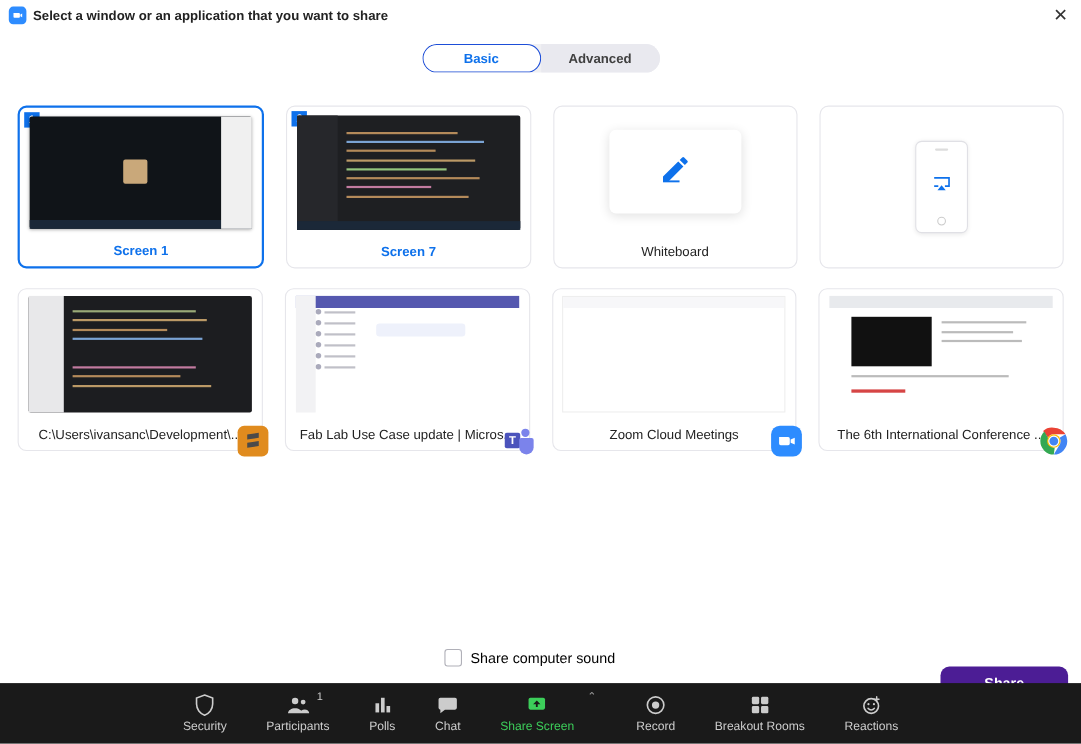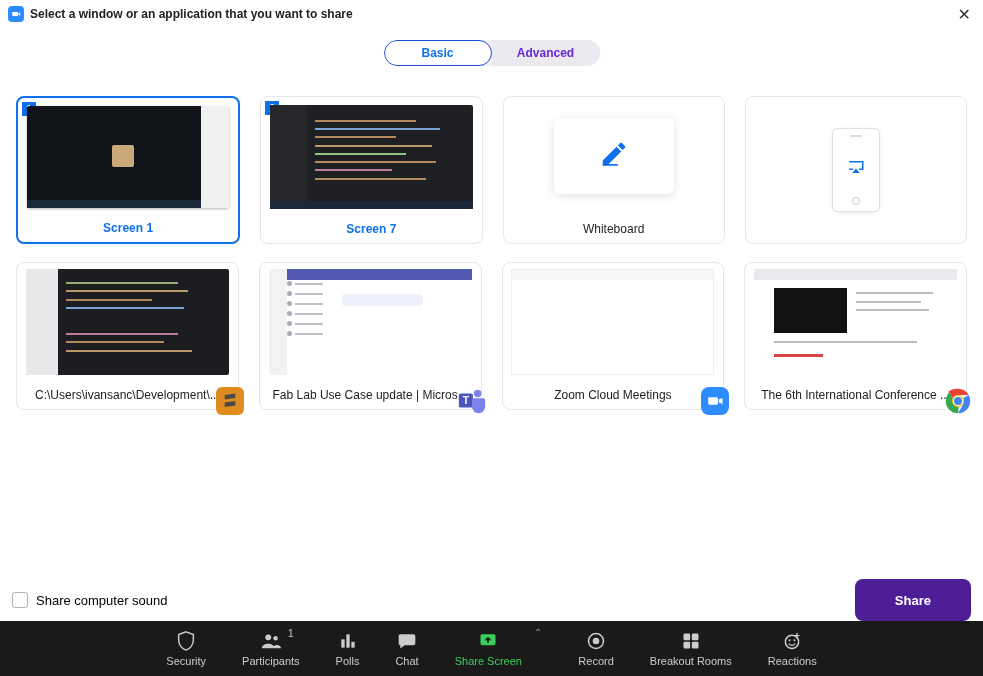--- a/index.html
+++ b/index.html
@@ -4,21 +4,21 @@
 <style>
   * { box-sizing: border-box; margin: 0; padding: 0; font-family: -apple-system, BlinkMacSystemFont, "Segoe UI", Arial, sans-serif; }
   html, body { width: 983px; height: 676px; overflow: hidden; background: #fff; }
   .title-bar { height: 28px; display: flex; align-items: center; padding: 0 8px; font-size: 12px; color: #333; }
   .zoom-logo { width: 16px; height: 16px; background: #2d8cff; border-radius: 4px; margin-right: 6px; display:flex;align-items:center;justify-content:center; }
   .zoom-logo svg { width:10px; height:10px; }
   .title-text { flex: 1; font-weight: 600; font-size: 12px; color:#222;}
   .close-x { font-size: 16px; font-weight: 400; padding: 0 4px; cursor: pointer; }
   .tab-strip-wrap { display:flex; justify-content:center; margin-top: 12px; margin-bottom: 14px; }
   .tab-strip { display:flex; background:#f0f0f3; border-radius: 20px; height: 26px; overflow:hidden; }
-  .tab { width: 108px; display:flex; align-items:center; justify-content:center; font-size:12px; cursor:pointer; color:#6d28d9; font-weight:600; }
+  .tab { width: 108px; display:flex; align-items:center; justify-content:center; font-size:12px; cursor:pointer; color:#404040; font-weight:600; }
   .tab.active { background:#fff; color:#0e71eb; border:1px solid #1d4ed8; border-radius:20px; }
   .tab.inactive { background:#e9e9ef; }
   .grid-area { padding: 16px 16px; border-radius: 25px; }
   .grid-row { display:flex; gap: 20px; margin-bottom: 18px; }
   .tile { flex:1; border:1px solid #e6e6eb; border-radius:8px; height: 148px; display:flex; flex-direction:column; cursor:pointer; background:#fff; position:relative; }
   .tile.selected { border:2px solid #0e71eb; }
   .thumb { flex:1; display:flex; align-items:center; justify-content:center; overflow:hidden; border-radius:7px 7px 0 0; position:relative; }
   .tile-label { height: 28px; display:flex; align-items:center; justify-content:center; font-size:12px; color:#222; padding:0 6px; white-space:nowrap; overflow:hidden; text-overflow:ellipsis;}
   .tile.selected .tile-label { color:#0e71eb; font-weight:600; }
   .tile.screen .tile-label { color:#0e71eb; font-weight:600; }
@@ -49,21 +49,21 @@
   .teams-thumb .tlist { position:absolute; left:9%; top:10%; bottom:0; width:22%; }
   .teams-thumb .tmsg { position:absolute; left:36%; top:24%; width:40%; height:12px; background:#eef1fb; border-radius:3px;}
   .teams-thumb .thead { position:absolute; left:0; top:0; right:0; height:10%; background:#5558af; }
   .zoom-thumb { width:92%; height:90%; background:#fff; border:1px solid #eee; position:relative;}
   .zoom-thumb .zhead { position:absolute; top:0;left:0;right:0;height:10%; background:#f7f7f9;}
   .chrome-thumb { width:92%; height:90%; background:#fff; position:relative; }
   .chrome-thumb .chead { position:absolute; top:0;left:0;right:0;height:10%; background:#e8eaed;}
   .chrome-thumb .dark-block { position:absolute; left:10%; top:18%; width:36%; height:42%; background:#111;}
   .chrome-thumb .text-line { position:absolute; height:2px; background:#bbb; }
   .chrome-thumb .red-line { position:absolute; left:10%; top:80%; width:24%; height:3px; background:#d64545;}
-  .bottom-bar { position:absolute; bottom:55px; left:0; right:0; height:42px; display:flex; padding:0 12px; background:#fff;}
+  .bottom-bar { position:absolute; bottom:44px; left:0; right:0; height:42px; display:flex; align-items:center; padding:0 12px; background:#fff;flex-direction:column;}
   .checkbox-wrap { display:flex; align-items:center; gap:8px; margin-right:20px; font-size:13px; }
   .cb { width:16px; height:16px; border:1px solid #b0b0b8; border-radius:3px; cursor:pointer; display:flex; align-items:center; justify-content:center; }
   .cb.checked { background:#0e71eb; border-color:#0e71eb; }
   .cb.checked svg { width:11px; height:11px; }
   .share-btn { margin-left:auto; background:#4c1d95; color:#fff; border:none; border-radius:8px; font-size:13px; font-weight:600; padding:7px 40px; cursor:pointer;}
   .toolbar { position:absolute; bottom:0; left:0; right:0; height:55px; background:#1a1a1a; display:flex; align-items:center; justify-content:center; gap:36px; }
   .tool { display:flex; flex-direction:column; align-items:center; gap:3px; cursor:pointer; color:#ccc; font-size:11px; position:relative;}
   .tool.active { color:#3cce5a; }
   .tool .ticon { height:22px; display:flex; align-items:center; justify-content:center; }
   .tool svg { fill:#ccc; }

